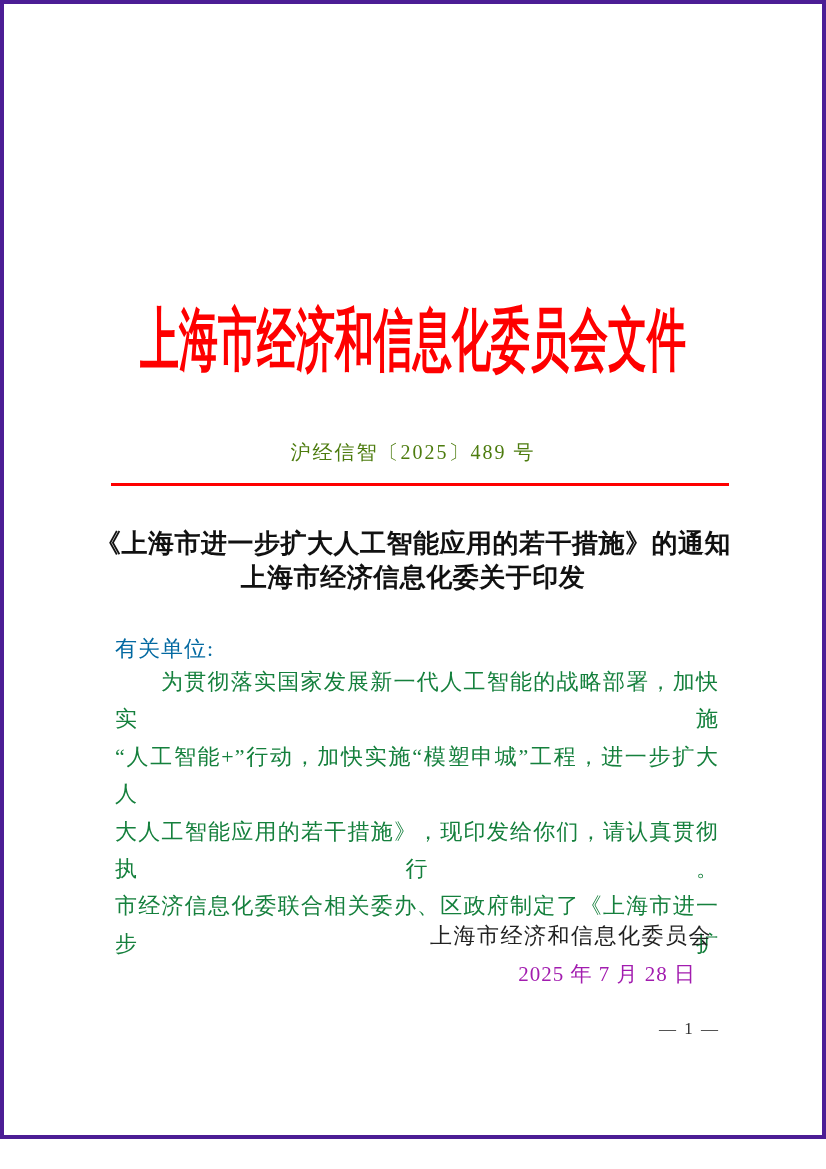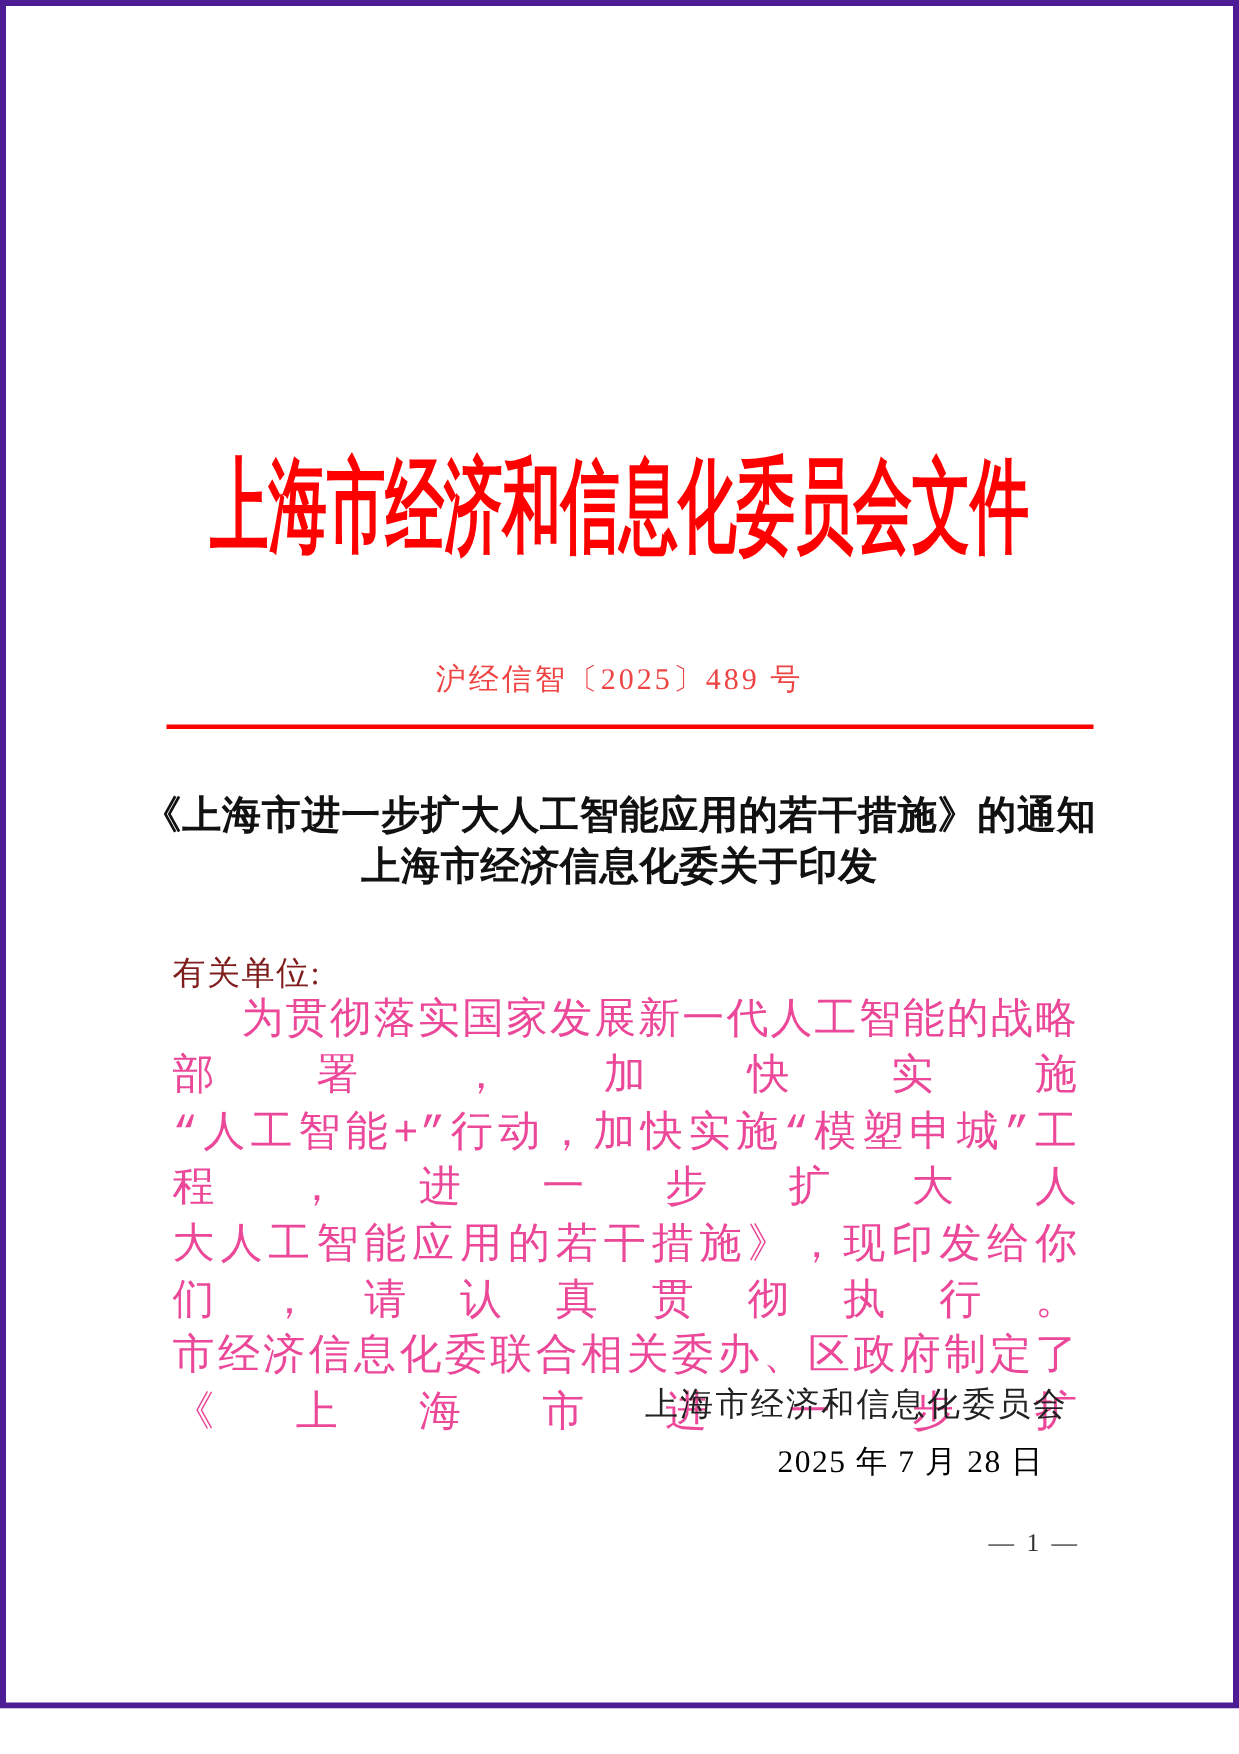--- a/index.html
+++ b/index.html
@@ -35,21 +35,21 @@
     transform-origin: 50% 0;
   }
   .doc-number {
     position: absolute;
     top: 435px;
     left: 0;
     width: 100%;
     text-align: center;
     font-size: 20px;
     letter-spacing: 2px;
-    color: #ef4444;
+    color: #4d7c0f;
   }
   .red-line {
     position: absolute;
     top: 479px;
     left: 107px;
     width: 618px;
     height: 3px;
     background: #fe0000;
   }
   .doc-title {
@@ -63,32 +63,31 @@
     line-height: 34px;
     letter-spacing: 0.5px;
     color: #111111;
   }
   .salutation {
     position: absolute;
     top: 630px;
     left: 111px;
     font-size: 22px;
     letter-spacing: 1px;
-    color: #7f1d1d;
+    color: #0369a1;
     font-family: Liberation Serif, serif;
   }
   .body-block {
     position: absolute;
     top: 659px;
     left: 111px;
     width: 604px;
-    font-size: 28px;
+    font-size: 22px;
     line-height: 37.4px;
-    color: #ec4899;
-    font-family: Liberation Mono, monospace;
+    color: #15803d;
   }
   .body-line {
     text-align: justify;
     text-align-last: justify;
     letter-spacing: 1px;
     word-break: break-all;
   }
   .body-line.indent {
     text-indent: 46px;
   }
@@ -100,21 +99,21 @@
     letter-spacing: 1.5px;
     color: #222222;
     white-space: nowrap;
   }
   .doc-date {
     position: absolute;
     top: 956px;
     right: 126px;
     font-size: 21px;
     letter-spacing: 1px;
-    color: #000000;
+    color: #a21caf;
     white-space: nowrap;
   }
   .page-number {
     position: absolute;
     top: 1015px;
     right: 102px;
     font-size: 17px;
     letter-spacing: 2px;
     color: #333333;
     white-space: nowrap;

